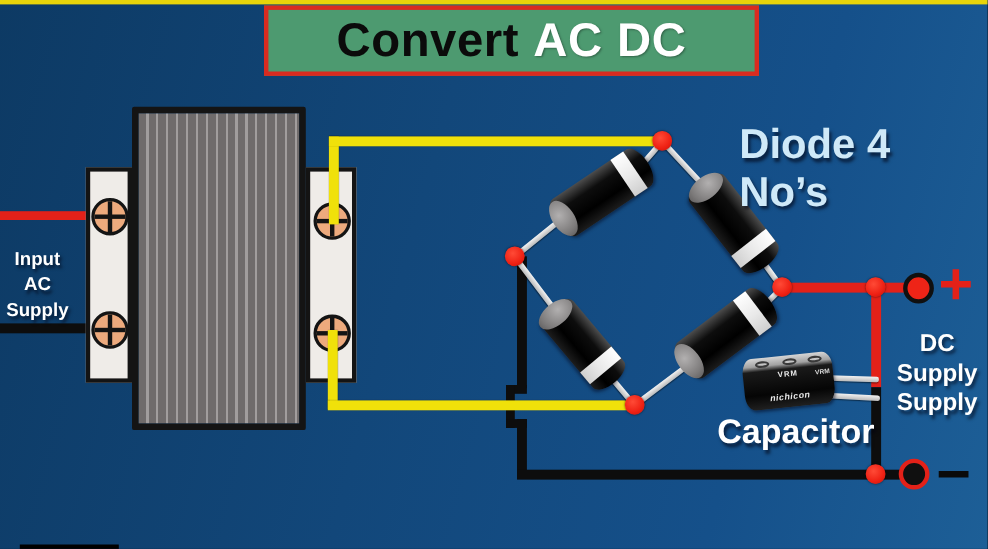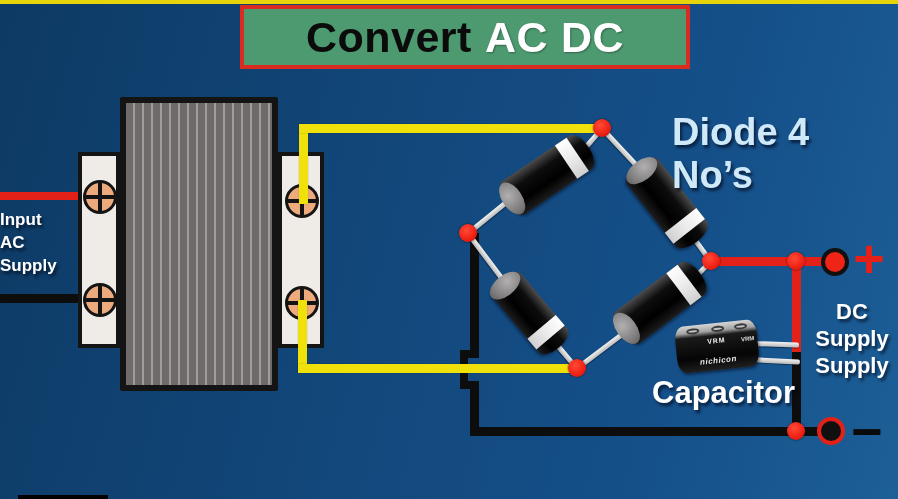--- a/index.html
+++ b/index.html
@@ -172,21 +172,21 @@
   <div class="dot" style="left:702px;top:252px"></div>
   <div class="dot" style="left:568px;top:359px"></div>
   <div class="dot" style="left:787px;top:252px"></div>
   <div class="dot" style="left:787px;top:422px"></div>
 
   <div class="term-plus"></div>
   <div class="term-minus"></div>
   <div class="sym" style="left:849px;top:236px;width:40px;height:44px;color:#e32119">+</div>
   <div class="sym" style="left:847px;top:409px;width:40px;height:44px;color:#0a0a0a">−</div>
 
-  <div class="lbl" style="left:0;top:208px;width:68px;text-align:left;font-size:17px;line-height:23px">
+  <div class="lbl" style="left:0;top:224px;width:68px;text-align:center;font-size:17px;line-height:23px">
     <div>Input</div>
     <div>AC</div>
     <div>Supply</div>
   </div>
   <div class="lbl" style="left:672px;top:111px;font-size:38px;color:#cfe9f8">Diode 4 No’s</div>
   <div class="lbl" style="left:652px;top:375px;font-size:31px">Capacitor</div>
   <div class="lbl" style="left:806px;top:298px;width:92px;text-align:center;font-size:22px;line-height:27px">
     <div>DC</div>
     <div>Supply</div>
     <div>Supply</div>

